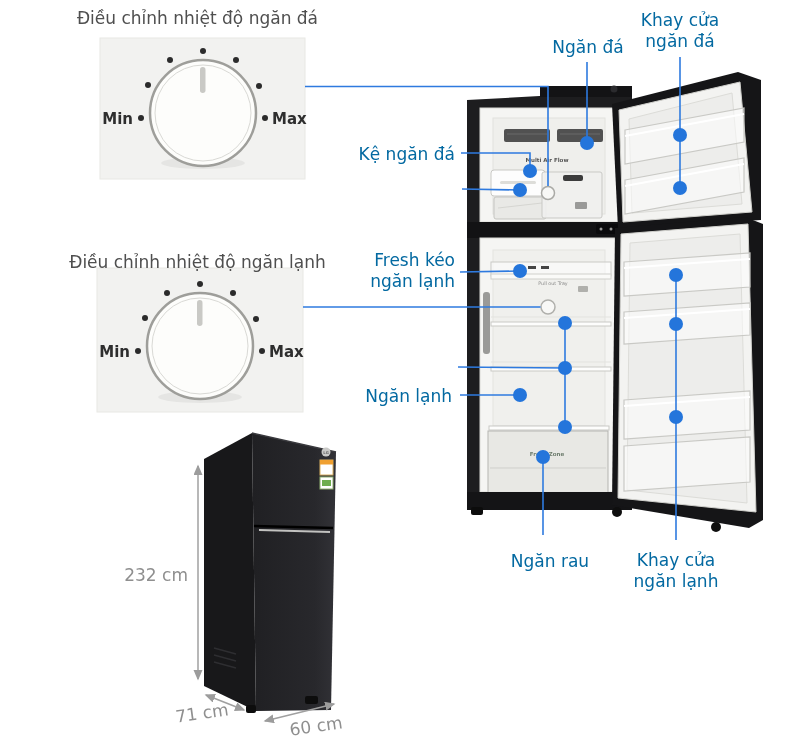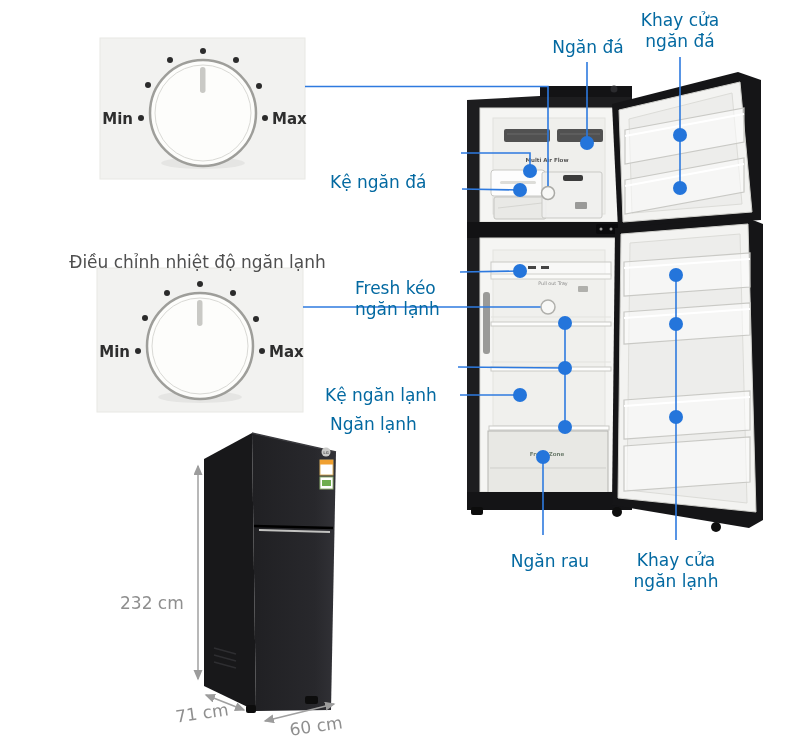--- a/index.html
+++ b/index.html
@@ -2,21 +2,21 @@
 <html><head>
 <meta charset="utf-8">
 <style>
   html,body{margin:0;padding:0;background:#ffffff;}
   .stage{position:relative;width:800px;height:745px;background:#ffffff;overflow:hidden;
          font-family:"DejaVu Sans","Liberation Sans",sans-serif;}
   .stage svg{position:absolute;left:0;top:0;}
   .lbl{position:absolute;font-size:17px;color:#0369a1;line-height:20px;white-space:nowrap;}
   .lbl.title{color:#4F4F4F;font-size:17px;}
   .t-center{text-align:center;}
-  .t-right{margin-top:28px;}
+  .t-right{text-align:right;}
   .two-line{line-height:21px;}
   .dim{color:#8f8f8f;font-size:17px;}
   .rot{transform:rotate(-8deg);}
 </style>
 </head>
 <body>
 
 <div class="stage">
 
 <svg width="800" height="745" viewBox="0 0 800 745">
@@ -221,38 +221,38 @@
     <circle cx="565" cy="368" r="7"></circle>
     <circle cx="565" cy="427" r="7"></circle>
     <circle cx="520" cy="395" r="7"></circle>
     <circle cx="543" cy="457" r="7"></circle>
     <circle cx="676" cy="275" r="7"></circle>
     <circle cx="676" cy="324" r="7"></circle>
     <circle cx="676" cy="417" r="7"></circle>
   </g>
 </svg>
 
+<div class="lbl title t-center" style="left:40px;top:8px;width:315px;">Điều chỉnh nhiệt độ ngăn đá</div>
 <div class="lbl title t-center" style="left:40px;top:252px;width:315px;">Điều chỉnh nhiệt độ ngăn lạnh</div>
 
 <div class="lbl t-center" style="left:540px;top:37px;width:96px;">Ngăn đá</div>
 
 <div class="lbl t-center two-line" style="left:630px;top:10px;width:100px;">
   <div>Khay cửa</div>
   <div>ngăn đá</div>
 </div>
 
 <div class="lbl t-right" style="left:330px;top:144px;width:125px;">Kệ ngăn đá</div>
 
 
 <div class="lbl t-right two-line" style="left:355px;top:250px;width:100px;">
   <div>Fresh kéo</div>
   <div>ngăn lạnh</div>
 </div>
 
-<div class="lbl t-right" style="left:325px;top:357px;width:125px;">Kệ ngăn lạnh</div>
 
 <div class="lbl t-right" style="left:330px;top:386px;width:122px;">Ngăn lạnh</div>
 
 <div class="lbl t-center" style="left:500px;top:551px;width:100px;">Ngăn rau</div>
 
 <div class="lbl t-center two-line" style="left:626px;top:550px;width:100px;">
   <div>Khay cửa</div>
   <div>ngăn lạnh</div>
 </div>
 

